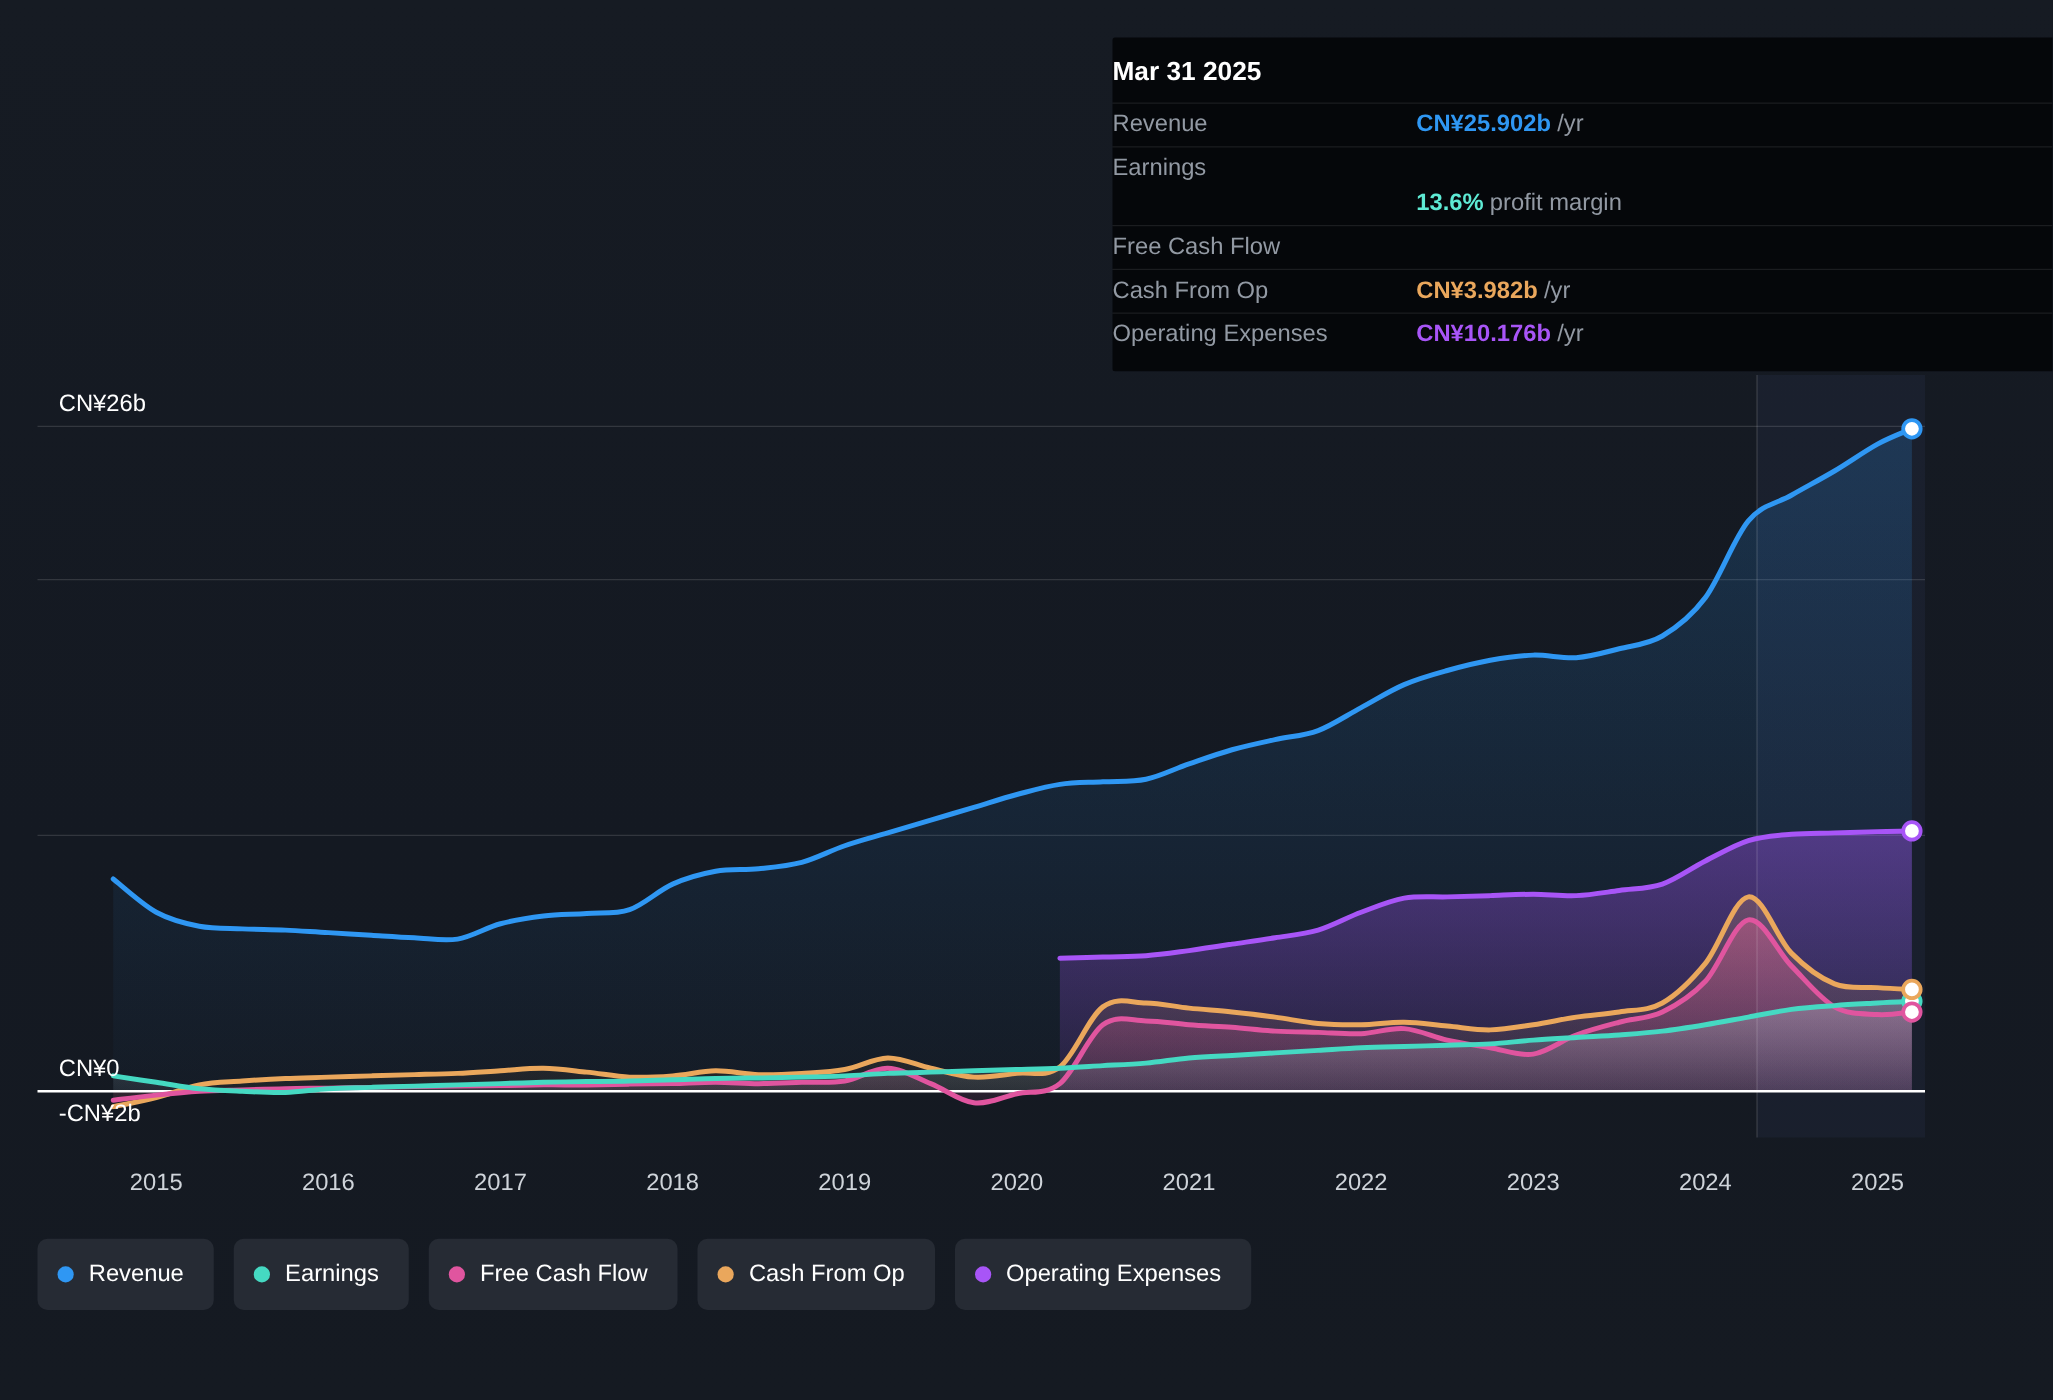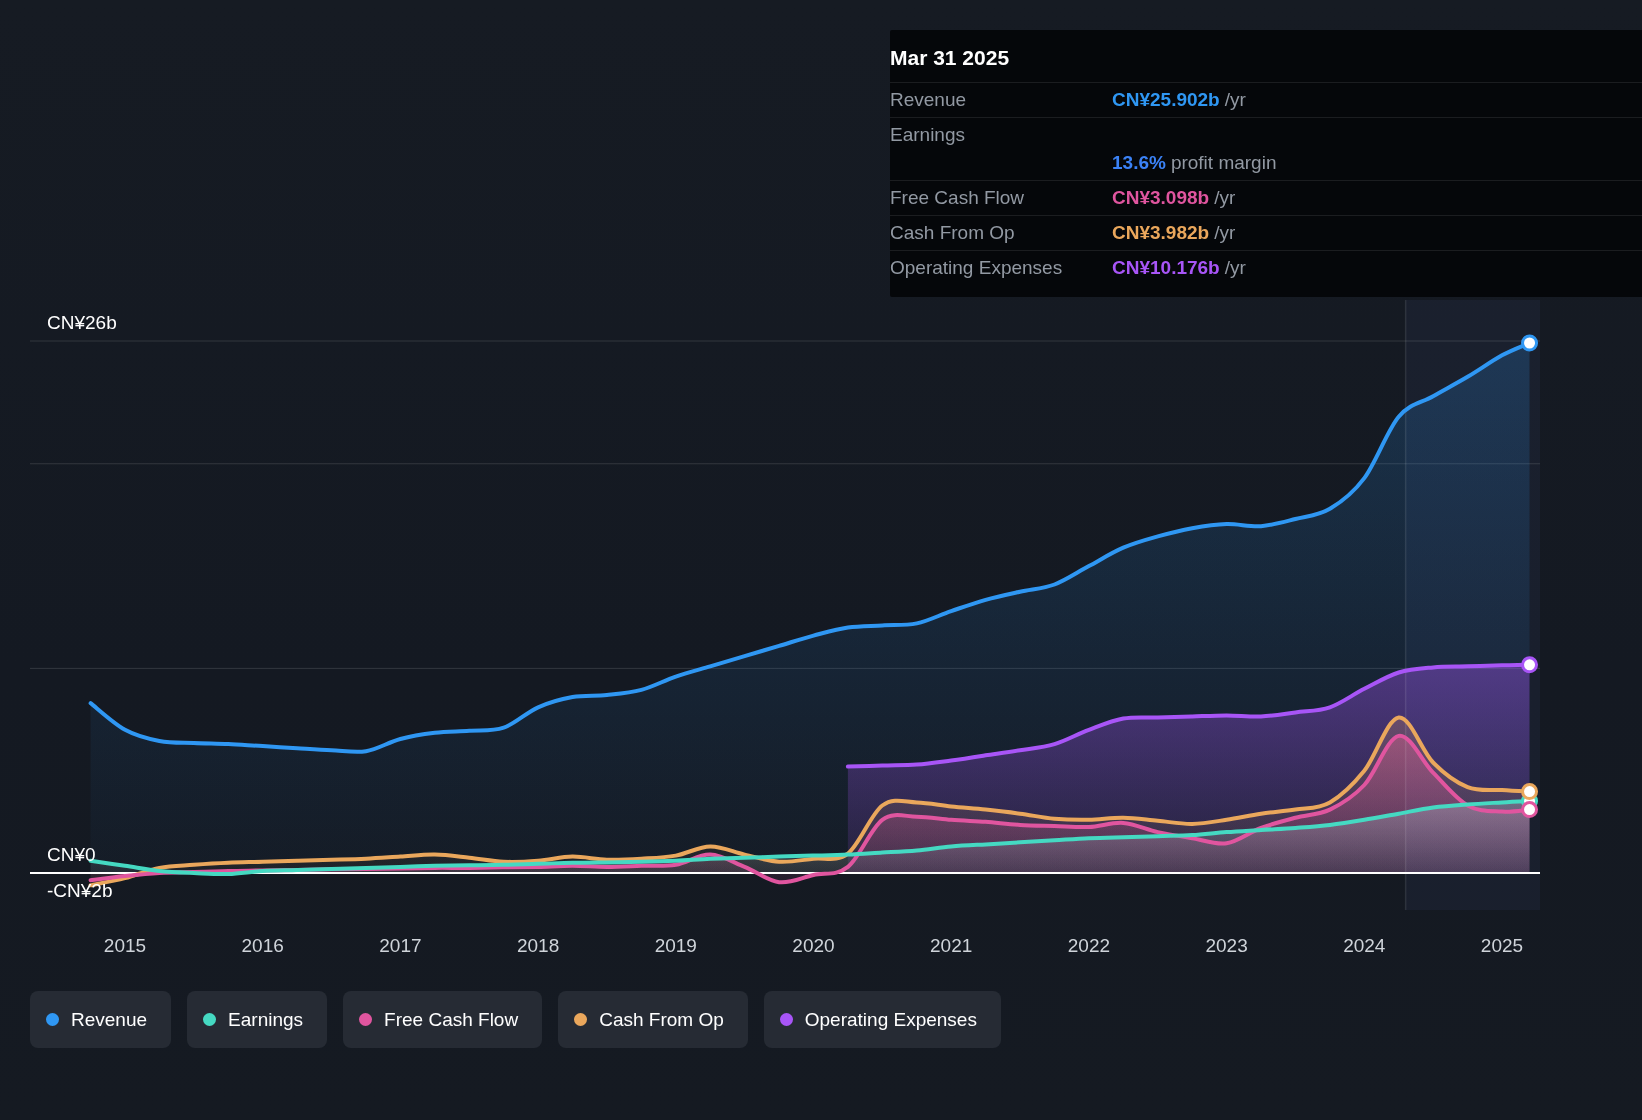--- a/index.html
+++ b/index.html
@@ -10,21 +10,21 @@
   .ylab{fill:#ffffff;font-size:19px;}
   .xlab{fill:#cfd4da;font-size:19px;}
 
   .tooltip{position:absolute;left:890px;top:30px;width:768px;box-sizing:border-box;
     background:#05070a;border-radius:2px;padding:16px 16px 12px 0;}
   .tt-title{color:#ffffff;font-size:21px;font-weight:700;padding-bottom:12px;}
   .tt-row{display:grid;grid-template-columns:222px 1fr;align-items:center;
     padding:6px 0;border-top:1px solid rgba(255,255,255,0.09);}
   .tt-row.no-line{border-top:none;padding-top:0;}
   .tt-label{color:#9299a3;font-size:19px;}
-  .tt-value{font-size:19px;font-weight:700;color:#fff;white-space:nowrap;}
+  .tt-value{font-size:19px;font-weight:700;color:#fff;white-space:nowrap;margin-left:21px;}
   .tt-suffix{color:#9299a3;font-weight:400;margin-left:5px;font-size:19px;}
 
   .legend{position:absolute;left:30px;top:991px;display:flex;gap:16px;}
   .pill{display:flex;align-items:center;background:#262b34;border-radius:8px;
     padding:0 24px 0 16px;height:57px;cursor:pointer;}
   .dot{width:13px;height:13px;border-radius:50%;margin-right:12px;flex:none;}
   .pill-label{color:#ffffff;font-size:19px;}
 </style>
 </head>
 <body>
@@ -98,26 +98,25 @@
       <span class="tt-label">Revenue</span>
       <span class="tt-value"><span style="color: rgb(47, 151, 243);">CN¥25.902b</span><span class="tt-suffix">/yr</span></span>
     </div>
 
     <div class="tt-row">
       <span class="tt-label">Earnings</span>
     </div>
 
     <div class="tt-row no-line">
       <span class="tt-label"></span>
-      <span class="tt-value"><span style="color: #3b82f6;">13.6%</span><span class="tt-suffix">profit margin</span></span>
+      <span class="tt-value"><span style="color: #5eead4;">13.6%</span><span class="tt-suffix">profit margin</span></span>
     </div>
 
     <div class="tt-row">
       <span class="tt-label">Free Cash Flow</span>
-      <span class="tt-value"><span style="color: rgb(224, 85, 159);">CN¥3.098b</span><span class="tt-suffix">/yr</span></span>
     </div>
 
     <div class="tt-row">
       <span class="tt-label">Cash From Op</span>
       <span class="tt-value"><span style="color: rgb(234, 167, 92); text-align: center;">CN¥3.982b</span><span class="tt-suffix">/yr</span></span>
     </div>
 
     <div class="tt-row">
       <span class="tt-label">Operating Expenses</span>
       <span class="tt-value"><span style="color: rgb(168, 85, 247);">CN¥10.176b</span><span class="tt-suffix">/yr</span></span>

